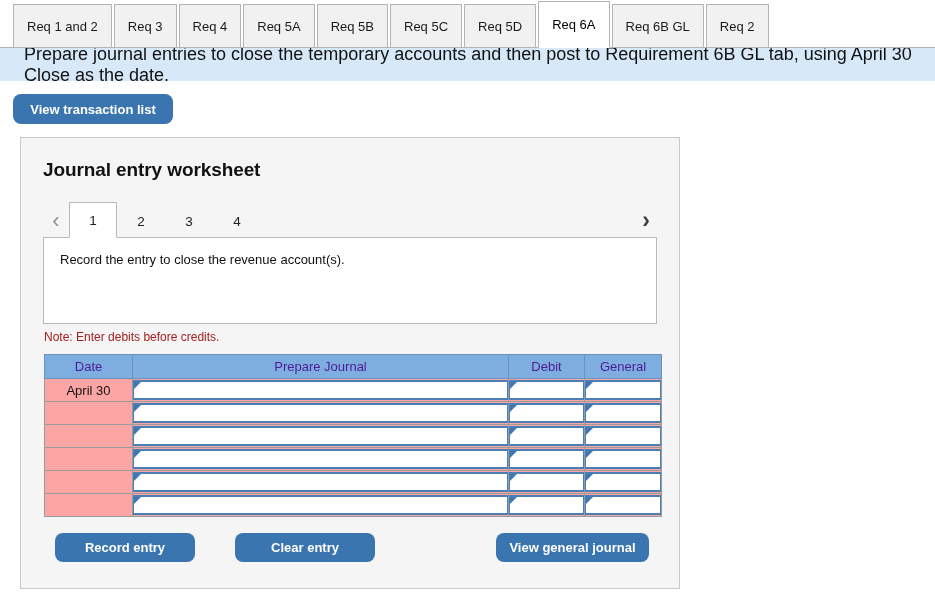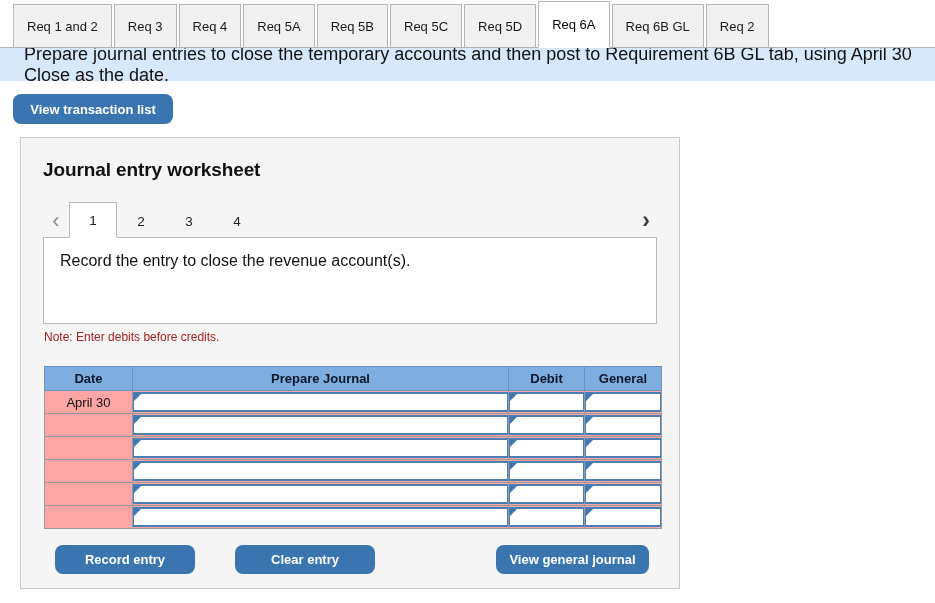--- a/index.html
+++ b/index.html
@@ -164,45 +164,45 @@
   }
 
   
   .desc-box {
     box-sizing: border-box;
     background: #ffffff;
     border: 1px solid #b9b9b9;
     height: 87px;
     margin-top: -1px;
     padding: 14px 16px;
-    font-size: 16px;
+    font-size: 13px;
     color: #111111;
     position: relative;
     z-index: 1;
   }
 
   .note {
     color: #a32020;
     font-size: 12px;
-    margin: 6px 0 22px 1px;
+    margin: 6px 0 10px 1px;
   }
 
   
   .jtable {
     border-collapse: collapse;
     width: 617px;
     table-layout: fixed;
     margin-left: 1px;
   }
   .jtable th {
     background: #7eade0;
     border: 1px solid #6a93bd;
-    color: #0f172a;
-    font-size: 13px;
-    font-weight: bold;
+    color: #4c1d95;
+    font-size: 13px;
+    font-weight: normal;
     height: 23px;
     padding: 0;
     text-align: center;
   }
   .jtable td {
     border: 1px solid #9b9b9b;
     padding: 0;
     height: 22px;
     background: #fca5a5;
   }

